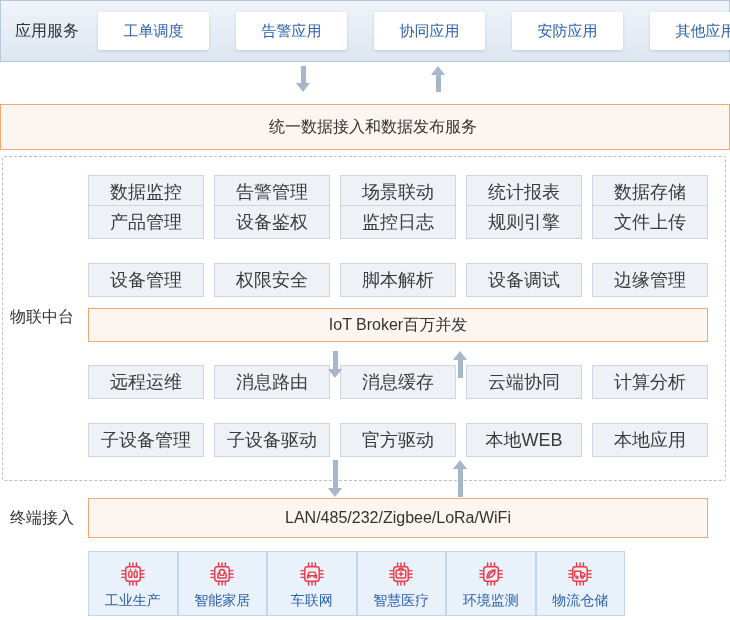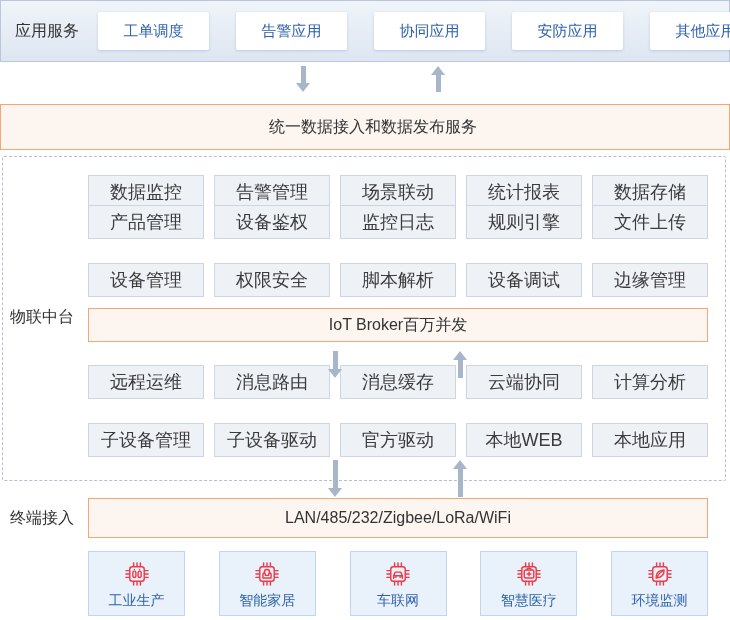--- a/index.html
+++ b/index.html
@@ -43,21 +43,21 @@
   .module-row{position:absolute;left:85px;display:flex;gap:10px;}
   .module-box{width:116px;height:34px;background:var(--module-bg);border:1px solid var(--module-border);
     display:flex;align-items:center;justify-content:center;color:#3b3b3b;font-size:18px;white-space:nowrap;}
   .broker{position:absolute;left:85px;top:151px;width:620px;height:34px;}
 
   
   .lan{position:absolute;left:88px;top:498px;width:620px;height:40px;z-index:1;}
   .terminal-label{position:absolute;left:10px;top:498px;height:40px;display:flex;align-items:center;}
 
   
-  .device-row{position:absolute;left:88px;top:551px;width:620px;display:flex;justify-content:space-between;}
+  .device-row{position:absolute;left:88px;top:551px;width:537px;display:flex;justify-content:space-between;}
   .device-box{width:97px;height:65px;background:var(--device-bg);border:1px solid var(--device-border);
     display:flex;flex-direction:column;align-items:center;justify-content:center;gap:1px;}
   .device-box .label{color:var(--link-blue);font-size:14px;white-space:nowrap;}
   .chip-icon{color:var(--icon-red);width:34px;height:34px;}
   .chip-icon svg{width:34px;height:34px;display:block;}
 </style>
 </head>
 <body>
 
 <div class="stage">
@@ -206,15 +206,28 @@
         <svg viewBox="0 0 40 40" fill="none" stroke="currentColor" stroke-width="1.7" stroke-linecap="round" stroke-linejoin="round">
           <path d="M16 7v4 M20 7v4 M24 7v4 M16 29v4 M20 29v4 M24 29v4 M7 16h4 M7 20h4 M7 24h4 M29 16h4 M29 20h4 M29 24h4"></path>
           <rect x="11.5" y="11.5" width="17" height="17" rx="3"></rect>
           <path d="M24.8 15.2c-6.2.2-9.6 3.2-9.4 9.4 6.2-.2 9.6-3.2 9.4-9.4z"></path>
           <path d="M16.2 23.8c2-3.8 4.4-6.2 7.6-7.8"></path>
         </svg>
       </span>
       <span class="label">环境监测</span>
     </div>
 
+    <div class="device-box">
+      <span class="chip-icon">
+        <svg viewBox="0 0 40 40" fill="none" stroke="currentColor" stroke-width="1.7" stroke-linecap="round" stroke-linejoin="round">
+          <path d="M16 7v4 M20 7v4 M24 7v4 M16 29v4 M20 29v4 M24 29v4 M7 16h4 M7 20h4 M7 24h4 M29 16h4 M29 20h4 M29 24h4"></path>
+          <rect x="11.5" y="11.5" width="17" height="17" rx="3"></rect>
+          <path d="M13.7 22.7v-5.9h7.2v5.9"></path>
+          <path d="M20.9 18.6h2.9l2 2.3v1.8h-4.9"></path>
+          <circle cx="16.4" cy="23.9" r="1.3"></circle>
+          <circle cx="22.6" cy="23.9" r="1.3"></circle>
+        </svg>
+      </span>
+      <span class="label">物流仓储</span>
+    </div>
 
   </div>
 </div>
 
 </body></html>

